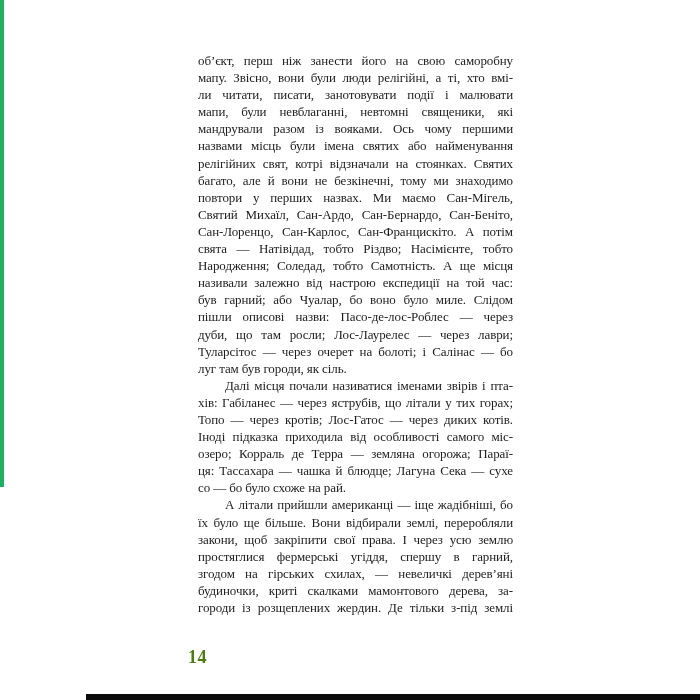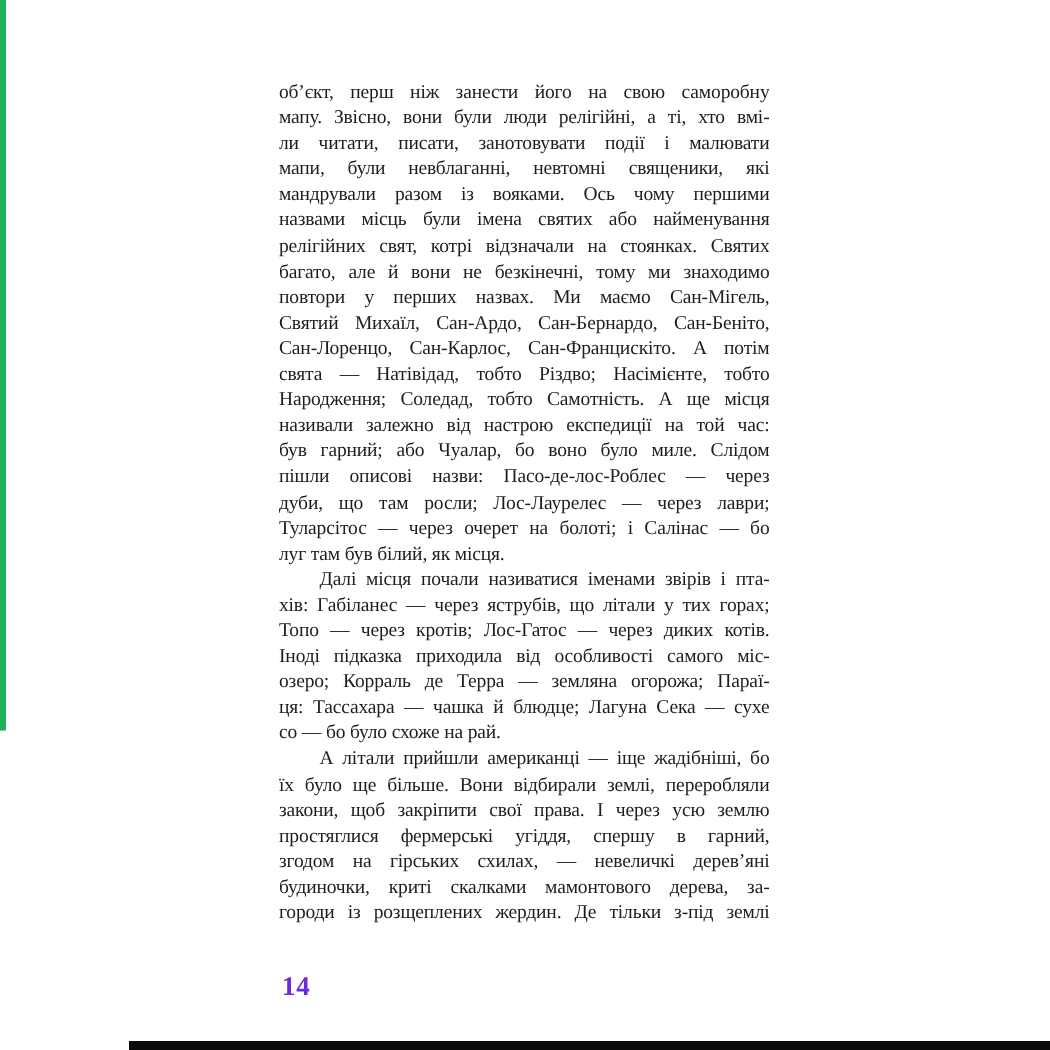--- a/index.html
+++ b/index.html
@@ -24,34 +24,35 @@
   .line {
     height: 17.1px;
     line-height: 17.1px;
     font-size: 13px;
     color: #1d1d1d;
     letter-spacing: -0.1px;
     text-align: justify;
     text-align-last: justify;
     overflow: hidden;
     white-space: nowrap;
+    margin-left: 12px;
   }
   .line.pend {
     text-align-last: left;
   }
   .line.indent {
     text-indent: 27px;
   }
   .page-number {
     position: absolute;
     left: 188px;
     top: 647px;
     font-size: 18px;
     font-weight: 700;
-    color: #6d28d9;
+    color: #4d7c0f;
     letter-spacing: 0.5px;
     font-family: "Liberation Serif", "DejaVu Serif", serif;
   }
   .left-scroll {
     position: absolute;
     left: 0;
     top: 0;
     width: 4px;
     height: 487px;
     background: #1db05f;
@@ -82,21 +83,21 @@
       <div class="line">повтори у перших назвах. Ми маємо Сан-Мігель,</div>
       <div class="line">Святий Михаїл, Сан-Ардо, Сан-Бернардо, Сан-Беніто,</div>
       <div class="line">Сан-Лоренцо, Сан-Карлос, Сан-Францискіто. А потім</div>
       <div class="line">свята — Натівідад, тобто Різдво; Насімієнте, тобто</div>
       <div class="line">Народження; Соледад, тобто Самотність. А ще місця</div>
       <div class="line">називали залежно від настрою експедиції на той час:</div>
       <div class="line">був гарний; або Чуалар, бо воно було миле. Слідом</div>
       <div class="line">пішли описові назви: Пасо-де-лос-Роблес — через</div>
       <div class="line">дуби, що там росли; Лос-Лаурелес — через лаври;</div>
       <div class="line">Туларсітос — через очерет на болоті; і Салінас — бо</div>
-      <div class="line pend">луг там був білий, як місця.</div>
+      <div class="line pend">луг там був городи, як сіль.</div>
       <div class="line indent">Далі місця почали називатися іменами звірів і пта-</div>
       <div class="line">хів: Габіланес — через яструбів, що літали у тих горах;</div>
       <div class="line">Топо — через кротів; Лос-Гатос — через диких котів.</div>
       <div class="line">Іноді підказка приходила від особливості самого міс-</div>
       <div class="line">озеро; Корраль де Терра — земляна огорожа; Параї-</div>
       <div class="line">ця: Тассахара — чашка й блюдце; Лагуна Сека — сухе</div>
       <div class="line pend">со — бо було схоже на рай.</div>
       <div class="line indent">А літали прийшли американці — іще жадібніші, бо</div>
       <div class="line">їх було ще більше. Вони відбирали землі, переробляли</div>
       <div class="line">закони, щоб закріпити свої права. І через усю землю</div>

